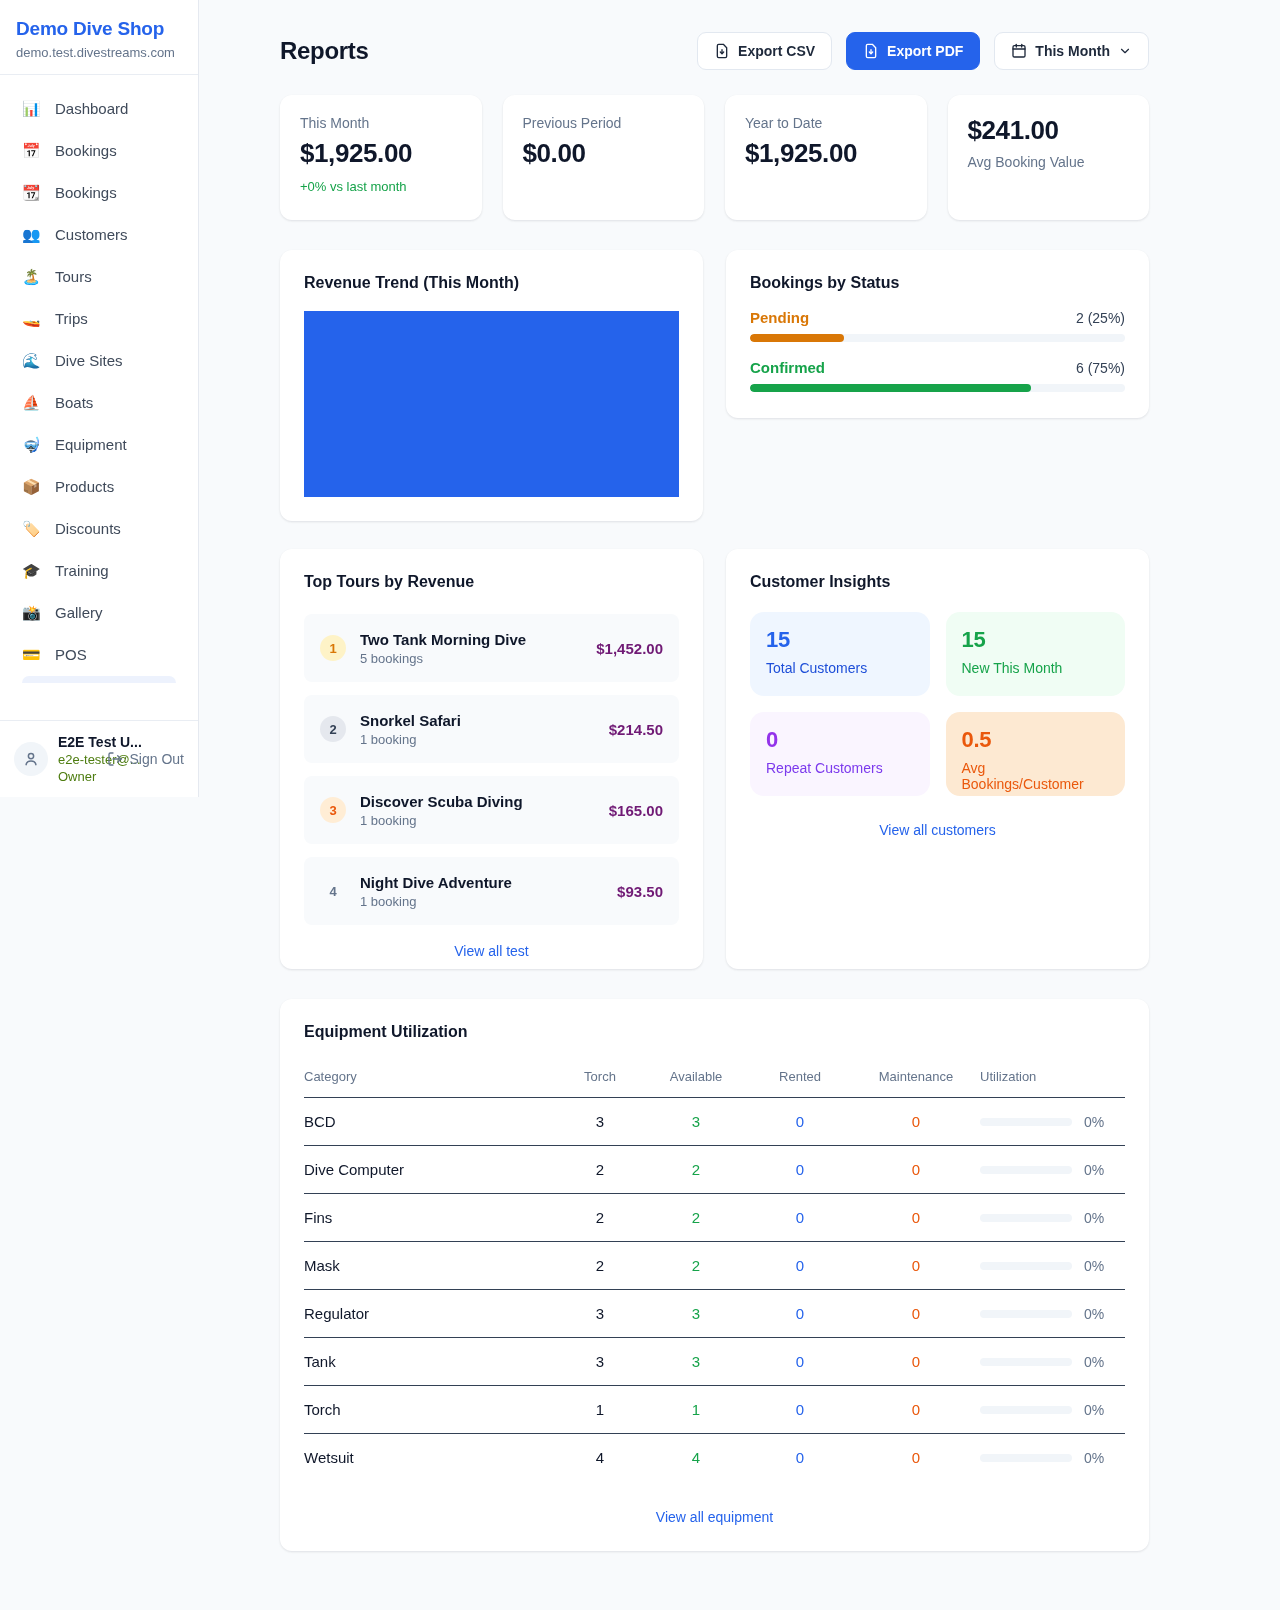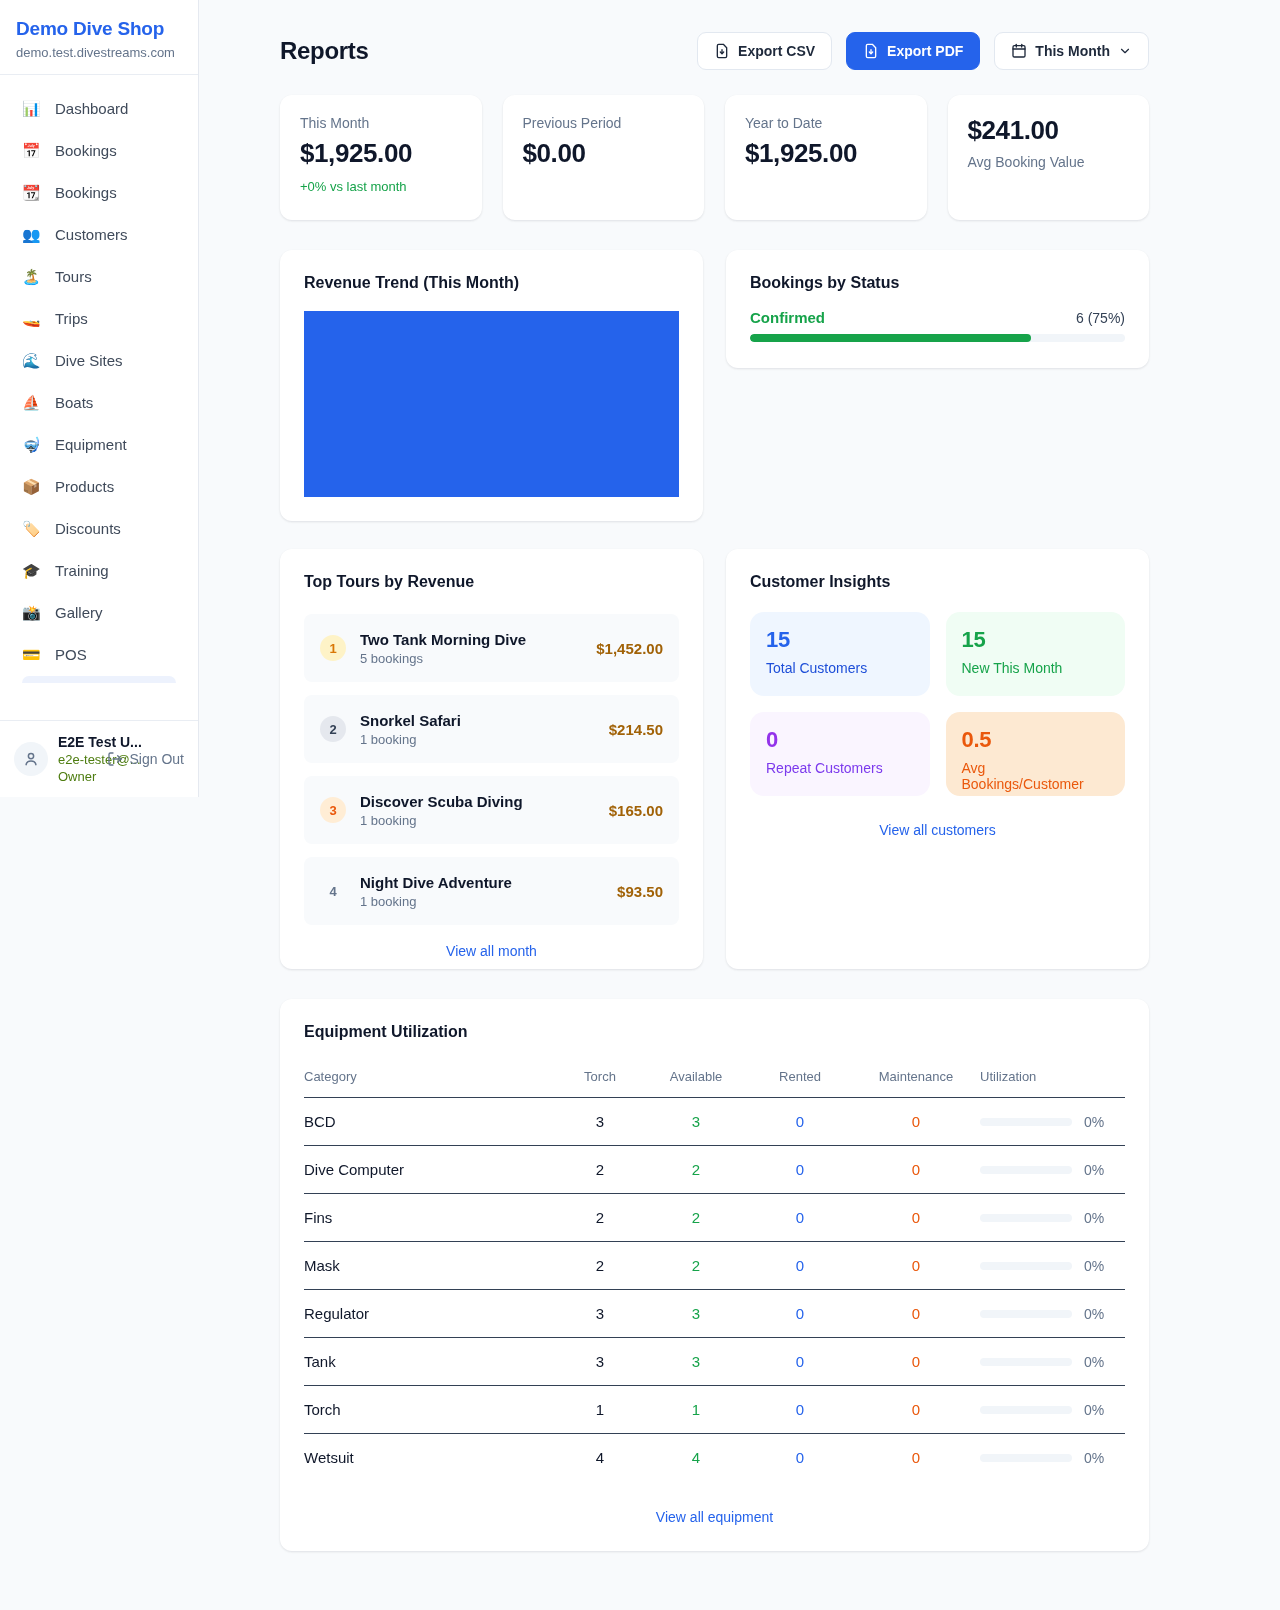--- a/index.html
+++ b/index.html
@@ -74,21 +74,21 @@
   .tour-item.first { margin-top:23px; }
   .rank { width:26px; height:26px; border-radius:50%; display:flex; align-items:center; justify-content:center;
           font-size:13px; font-weight:600; flex:0 0 26px; }
   .rank.r1 { background:#fef3c7; color:#d97706; }
   .rank.r2 { background:#e5e8ee; color:#334155; }
   .rank.r3 { background:#ffedd5; color:#ea580c; }
   .rank.r4 { background:transparent; color:#64748b; }
   .tour-text { flex:1; min-width:0; }
   .tour-name { font-size:15px; font-weight:600; color:#0f172a; }
   .tour-bookings { font-size:13px; color:#64748b; margin-top:3px; }
-  .tour-amount { font-size:15px; font-weight:700; color:#a16207; }
+  .tour-amount { font-size:15px; font-weight:700; color:#701a75; }
   .view-link { display:block; text-align:center; color:#2563eb; font-size:14px; text-decoration:none;
                margin-top:18px; cursor:pointer; }
 
   .insight-grid { display:grid; grid-template-columns:1fr 1fr; gap:16px; margin-top:21px; }
   .insight-tile { height:84px; border-radius:14px; padding:15px 16px; }
   .insight-value { font-size:22px; font-weight:700; letter-spacing:-0.3px; }
   .insight-label { font-size:14px; margin-top:7px; }
   .tile-blue { background:#eff6ff; } .tile-blue .insight-value { color:#2563eb; } .tile-blue .insight-label { color:#1d4ed8; }
   .tile-green { background:#f0fdf4; } .tile-green .insight-value { color:#16a34a; } .tile-green .insight-label { color:#16a34a; }
   .tile-purple { background:#faf5ff; } .tile-purple .insight-value { color:#9333ea; } .tile-purple .insight-label { color:#7c3aed; }
@@ -262,20 +262,29 @@
 
   <section class="row2">
     <div class="card revenue-card">
       <h2 class="card-title">Revenue Trend (This Month)</h2>
       <div class="revenue-chart"></div>
     </div>
     <div class="card status-card">
       <h2 class="card-title">Bookings by Status</h2>
       <div class="status-row">
         <div class="status-head">
+          <span class="status-label pending">Pending</span>
+          <span class="status-count">2 (25%)</span>
+        </div>
+        <div class="bar-track">
+          <div class="bar-fill pending" style="width: 25%;"></div>
+        </div>
+      </div>
+      <div class="status-row">
+        <div class="status-head">
           <span class="status-label confirmed">Confirmed</span>
           <span class="status-count">6 (75%)</span>
         </div>
         <div class="bar-track">
           <div class="bar-fill confirmed" style="width: 75%;"></div>
         </div>
       </div>
     </div>
   </section>
 
@@ -307,21 +316,21 @@
         <span class="tour-amount">$165.00</span>
       </div>
       <div class="tour-item">
         <span class="rank r4">4</span>
         <div class="tour-text">
           <div class="tour-name">Night Dive Adventure</div>
           <div class="tour-bookings">1 booking</div>
         </div>
         <span class="tour-amount">$93.50</span>
       </div>
-      <a class="view-link">View all month</a>
+      <a class="view-link">View all test</a>
     </div>
 
     <div class="card insights-card">
       <h2 class="card-title">Customer Insights</h2>
       <div class="insight-grid">
         <div class="insight-tile tile-blue">
           <div class="insight-value">15</div>
           <div class="insight-label">Total Customers</div>
         </div>
         <div class="insight-tile tile-green">

